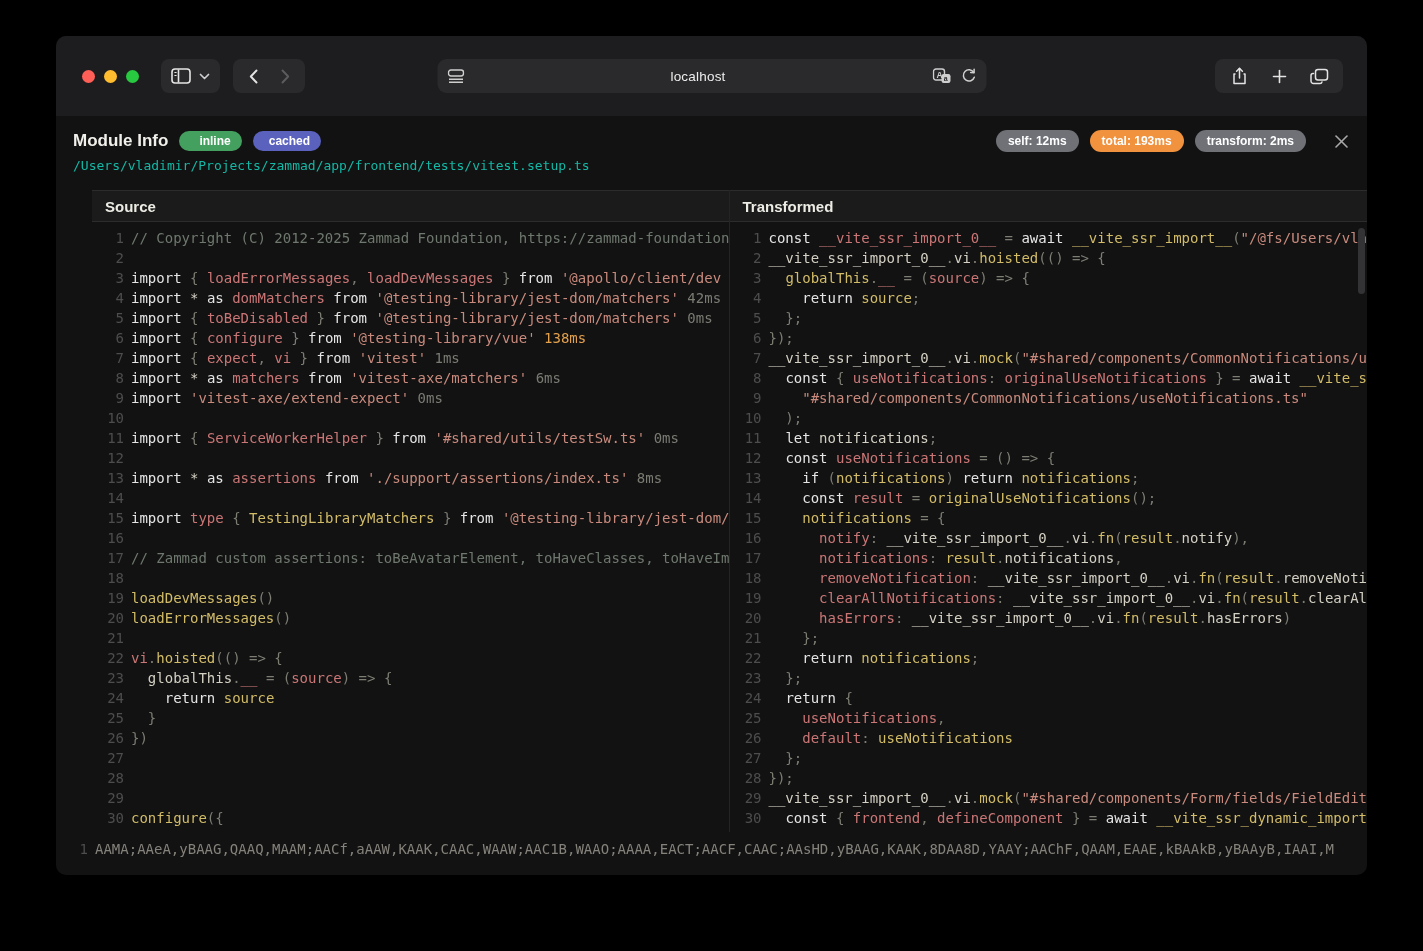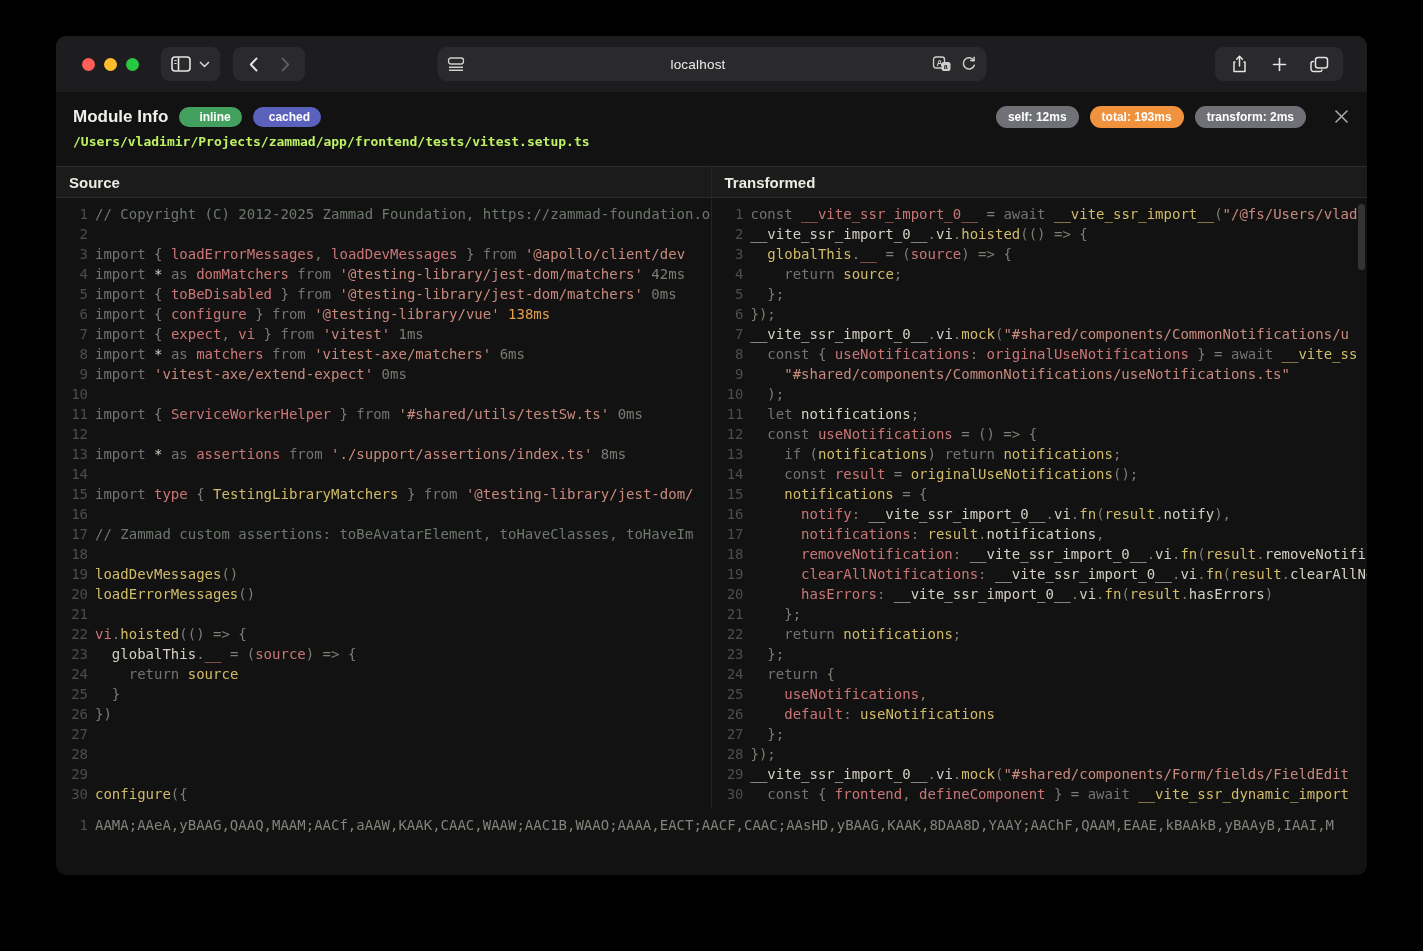--- a/index.html
+++ b/index.html
@@ -1,20 +1,20 @@
 <!DOCTYPE html>
 <html><head>
 <meta charset="utf-8">
 <style>
   html,body{margin:0;padding:0;background:#000;width:1423px;height:951px;overflow:hidden;
     font-family:"Liberation Sans",sans-serif;}
   .window{position:absolute;left:56px;top:36px;width:1311px;height:839px;background:#121212;
     border-radius:10px;overflow:hidden;box-shadow:0 10px 40px rgba(0,0,0,.6);}
   
-  .toolbar{height:56px;background:#1d1d1f;display:flex;align-items:center;padding:0 14px;
+  .toolbar{height:56px;background:#1d1d1f;display:flex;align-items:center;padding:12px 14px;
     position:relative;}
   .lights{display:flex;gap:9px;margin-left:12px;}
   .light{width:13px;height:13px;border-radius:50%;}
   .tb-group{background:#2a2a2c;border-radius:8px;height:34px;display:flex;align-items:center;}
   .sidebar-btn{margin-left:22px;padding:0 10px;gap:8px;}
   .nav-group{margin-left:13px;padding:0 4px;}
   .nav-btn{width:32px;height:30px;display:flex;align-items:center;justify-content:center;}
   .addr{position:absolute;left:50%;transform:translateX(-50%);width:529px;height:34px;
     background:#2a2a2c;border-radius:9px;display:flex;align-items:center;padding:0 10px;}
   .addr-text{flex:1;text-align:center;color:#ededed;font-size:13.5px;letter-spacing:.2px;}
@@ -23,41 +23,41 @@
   svg.glyph{display:block;}
   
   .page-header{height:74px;display:flex;align-items:flex-start;justify-content:space-between;
     padding:0 16px 0 17px;background:#121212;}
   .hdr-left{padding-top:15px;}
   .title-row{display:flex;align-items:center;gap:11px;}
   .page-title{color:#f2f0eb;font-size:17px;font-weight:700;}
   .badge{color:#fff;font-size:12px;font-weight:700;border-radius:999px;padding:4px 11px;line-height:1;}
   .badge-inline{background:#44a05e;padding-left:20px;}
   .badge-cached{background:#5a62bd;padding-left:16px;}
-  .path{margin-top:7px;color:#bef264;font-family:"DejaVu Sans Mono",monospace;font-size:13px;font-weight:bold;}
-  .hdr-right{display:flex;gap:11px;padding-top:14px;}
+  .path{margin-top:7px;color:#14b8a6;font-family:"DejaVu Sans Mono",monospace;font-size:13px;}
+  .hdr-right{display:flex;align-items:center;gap:11px;padding-top:14px;}
   .pill{color:#fff;font-size:12px;font-weight:700;border-radius:999px;padding:5px 12px;line-height:1;}
   .pill-gray{background:#6f7177;}
   .pill-orange{background:#f0923e;}
   .close-btn{margin-left:14px;background:none;border:none;cursor:pointer;width:20px;height:20px;
     display:flex;align-items:center;justify-content:center;padding:0;}
   
-  .panels{display:flex;height:642px;}
+  .panels{display:flex;height:642px;padding-left:36px;}
   .panel{width:655px;overflow:hidden;position:relative;}
   .panel+.panel{width:656px;border-left:1px solid #242424;}
   .panel-title{height:32px;background:#1b1b1b;border-top:1px solid #2c2c2c;border-bottom:1px solid #2c2c2c;
     display:flex;align-items:center;padding-left:13px;color:#ecebe4;font-size:15px;font-weight:700;
     box-sizing:border-box;}
   .code{padding-top:6px;font-family:"DejaVu Sans Mono",monospace;font-size:14px;line-height:20px;
     overflow:hidden;height:603px;}
   .cl{display:flex;white-space:pre;}
   .ln{width:32px;min-width:32px;text-align:right;padding-right:7px;color:#4d4d4d;user-select:none;}
   .ct{white-space:pre;}
   
-  .kw{color:#737373;}
+  .kw{color:#e5e5e5;}
   .id{color:#cb7676;}
   .str{color:#c98a7d;}
   .fn{color:#d2bc68;}
   .fg{color:#d4d0c4;}
   .pu{color:#7d7d74;}
   .cm{color:#6e786e;}
   .tm{color:#7b7b74;}
   .tms{color:#e3a14e;}
   .map{color:#85827b;}
   .scroll-thumb{position:absolute;right:2px;top:38px;width:7px;height:66px;border-radius:4px;

